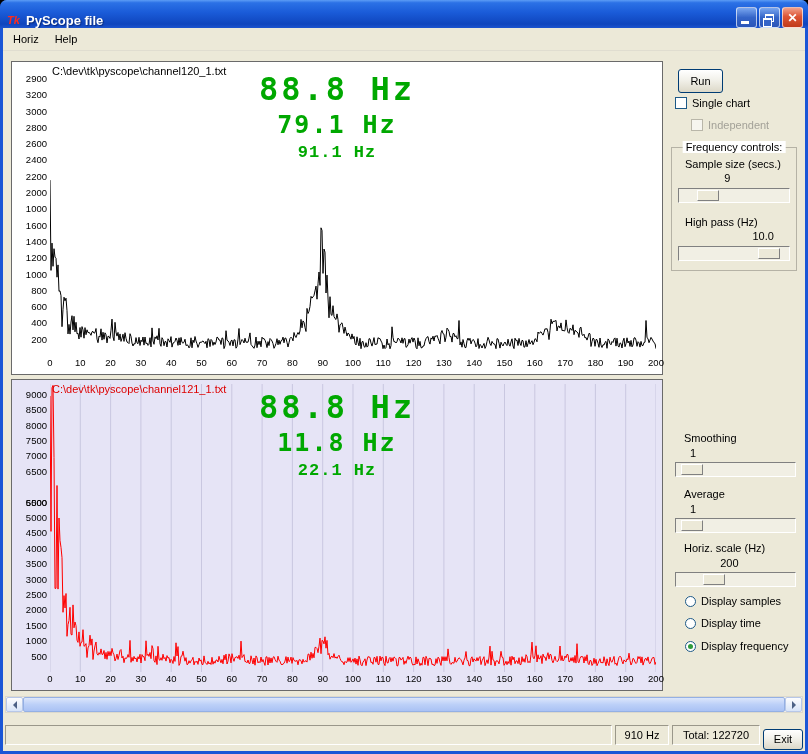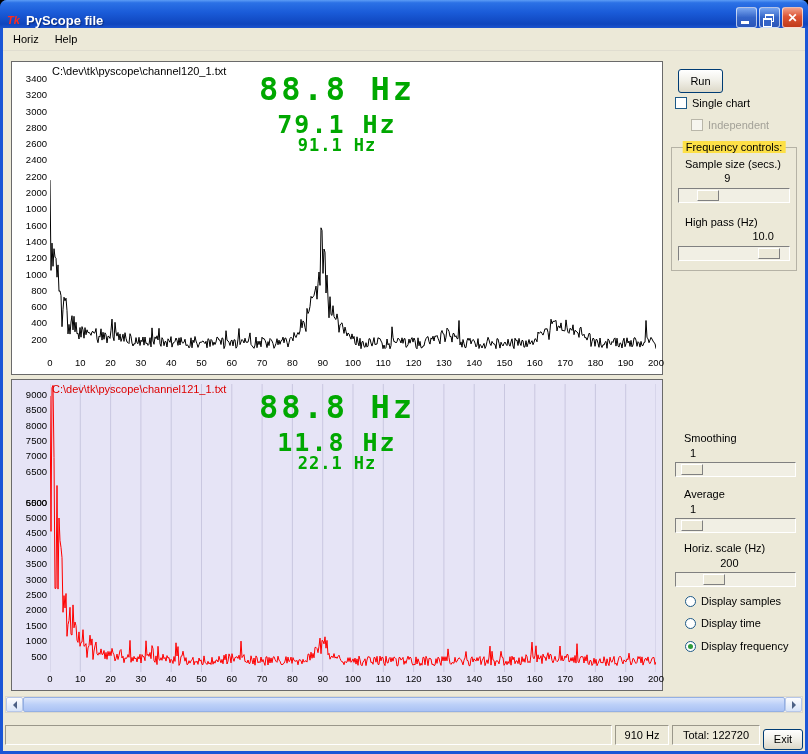--- a/index.html
+++ b/index.html
@@ -29,35 +29,35 @@
   .menu-item{padding:3px 8px;}
   
   .chart{position:absolute;left:8px;width:652px;border:1px solid #6a6a6a;background:#fff;}
   #chartA{top:33px;height:314px;}
   #chartB{top:351px;height:312px;}
   .file-path{position:absolute;top:3px;left:40px;font-size:11px;z-index:3;white-space:nowrap;}
   .peak{position:absolute;left:0;right:0;text-align:center;z-index:3;
         font-family:"DejaVu Sans Mono",monospace;font-weight:bold;}
   .peak1{top:8px;font-size:32px;letter-spacing:3px;}
   .peak2{top:48px;font-size:25px;letter-spacing:2px;}
-  .peak3{top:73px;font-size:17px;letter-spacing:1px;}
+  .peak3{top:81px;font-size:17px;letter-spacing:1px;font-family:Liberation Mono, monospace;}
   .ytick{position:absolute;left:2px;width:33px;text-align:right;font-size:9.5px;color:#000;z-index:2;line-height:10px;}
   .xtick{position:absolute;width:22px;text-align:center;font-size:9.5px;color:#000;z-index:2;line-height:10px;}
   
   .sidebar{position:absolute;left:666px;top:33px;width:133px;height:632px;font-size:11px;}
   .xp-btn{border:1px solid #003c74;border-radius:3px;font-size:11px;color:#000;
           background:linear-gradient(180deg,#ffffff,#f2f1ea 45%,#dcd8c8);
           display:flex;align-items:center;justify-content:center;margin-top:8px;}
   #runBtn{position:absolute;left:9px;top:0;width:45px;height:24px;}
   .checkbox-row{position:absolute;display:flex;align-items:center;gap:5px;}
   .cbx{width:12px;height:12px;border:1px solid #1d5987;background:#fff;flex:0 0 auto;}
   .checkbox-row.disabled .cbx{border-color:#b9b6a9;background:#f6f5ef;}
   .checkbox-row.disabled .cb-label{color:#a3a198;}
   .labelframe{position:absolute;left:2px;top:86px;width:126px;height:124px;border:1px solid #b5b2a5;}
-  .lf-label{position:absolute;top:-7px;left:50%;transform:translateX(-50%);background:#fde047;
+  .lf-label{position:absolute;top:-7px;left:50%;transform:translateX(-50%);background:#ffffff;
             padding:0 3px;white-space:nowrap;}
   .ctl-label{position:absolute;left:13px;white-space:nowrap;}
   .scale-value{position:absolute;width:30px;text-align:center;}
   .scale{position:absolute;left:6px;right:6px;height:15px;background:#f1efe4;
          border:1px solid;border-color:#808080 #ffffff #ffffff #808080;}
   .scale .thumb{position:absolute;top:1px;bottom:1px;width:22px;background:#ece9d8;
                 border:1px solid;border-color:#ffffff #808080 #808080 #ffffff;}
   .radio-row{position:absolute;left:16px;display:flex;align-items:center;gap:5px;}
   .radio{width:11px;height:11px;border:1px solid #1d5987;border-radius:50%;background:#fff;position:relative;flex:0 0 auto;}
   .radio.sel::after{content:'';position:absolute;left:2px;top:2px;width:5px;height:5px;border-radius:50%;background:#2f9b3c;}
@@ -122,21 +122,21 @@
         <div class="ytick" style="top: 174.955px;">1400</div>
         <div class="ytick" style="top: 158.663px;">1600</div>
         <div class="ytick" style="top: 142.371px;">1000</div>
         <div class="ytick" style="top: 126.079px;">2000</div>
         <div class="ytick" style="top: 109.787px;">2200</div>
         <div class="ytick" style="top: 93.4944px;">2400</div>
         <div class="ytick" style="top: 77.2022px;">2600</div>
         <div class="ytick" style="top: 60.9101px;">2800</div>
         <div class="ytick" style="top: 44.618px;">3000</div>
         <div class="ytick" style="top: 28.3258px;">3200</div>
-        <div class="ytick" style="top: 12.0337px;">3400</div>
+        <div class="ytick" style="top: 12.0337px;">2900</div>
         <div class="xtick" style="left: 27px; top: 296px;">0</div>
         <div class="xtick" style="left: 57.3px; top: 296px;">10</div>
         <div class="xtick" style="left: 87.6px; top: 296px;">20</div>
         <div class="xtick" style="left: 117.9px; top: 296px;">30</div>
         <div class="xtick" style="left: 148.2px; top: 296px;">40</div>
         <div class="xtick" style="left: 178.5px; top: 296px;">50</div>
         <div class="xtick" style="left: 208.8px; top: 296px;">60</div>
         <div class="xtick" style="left: 239.1px; top: 296px;">70</div>
         <div class="xtick" style="left: 269.4px; top: 296px;">80</div>
         <div class="xtick" style="left: 299.7px; top: 296px;">90</div>

